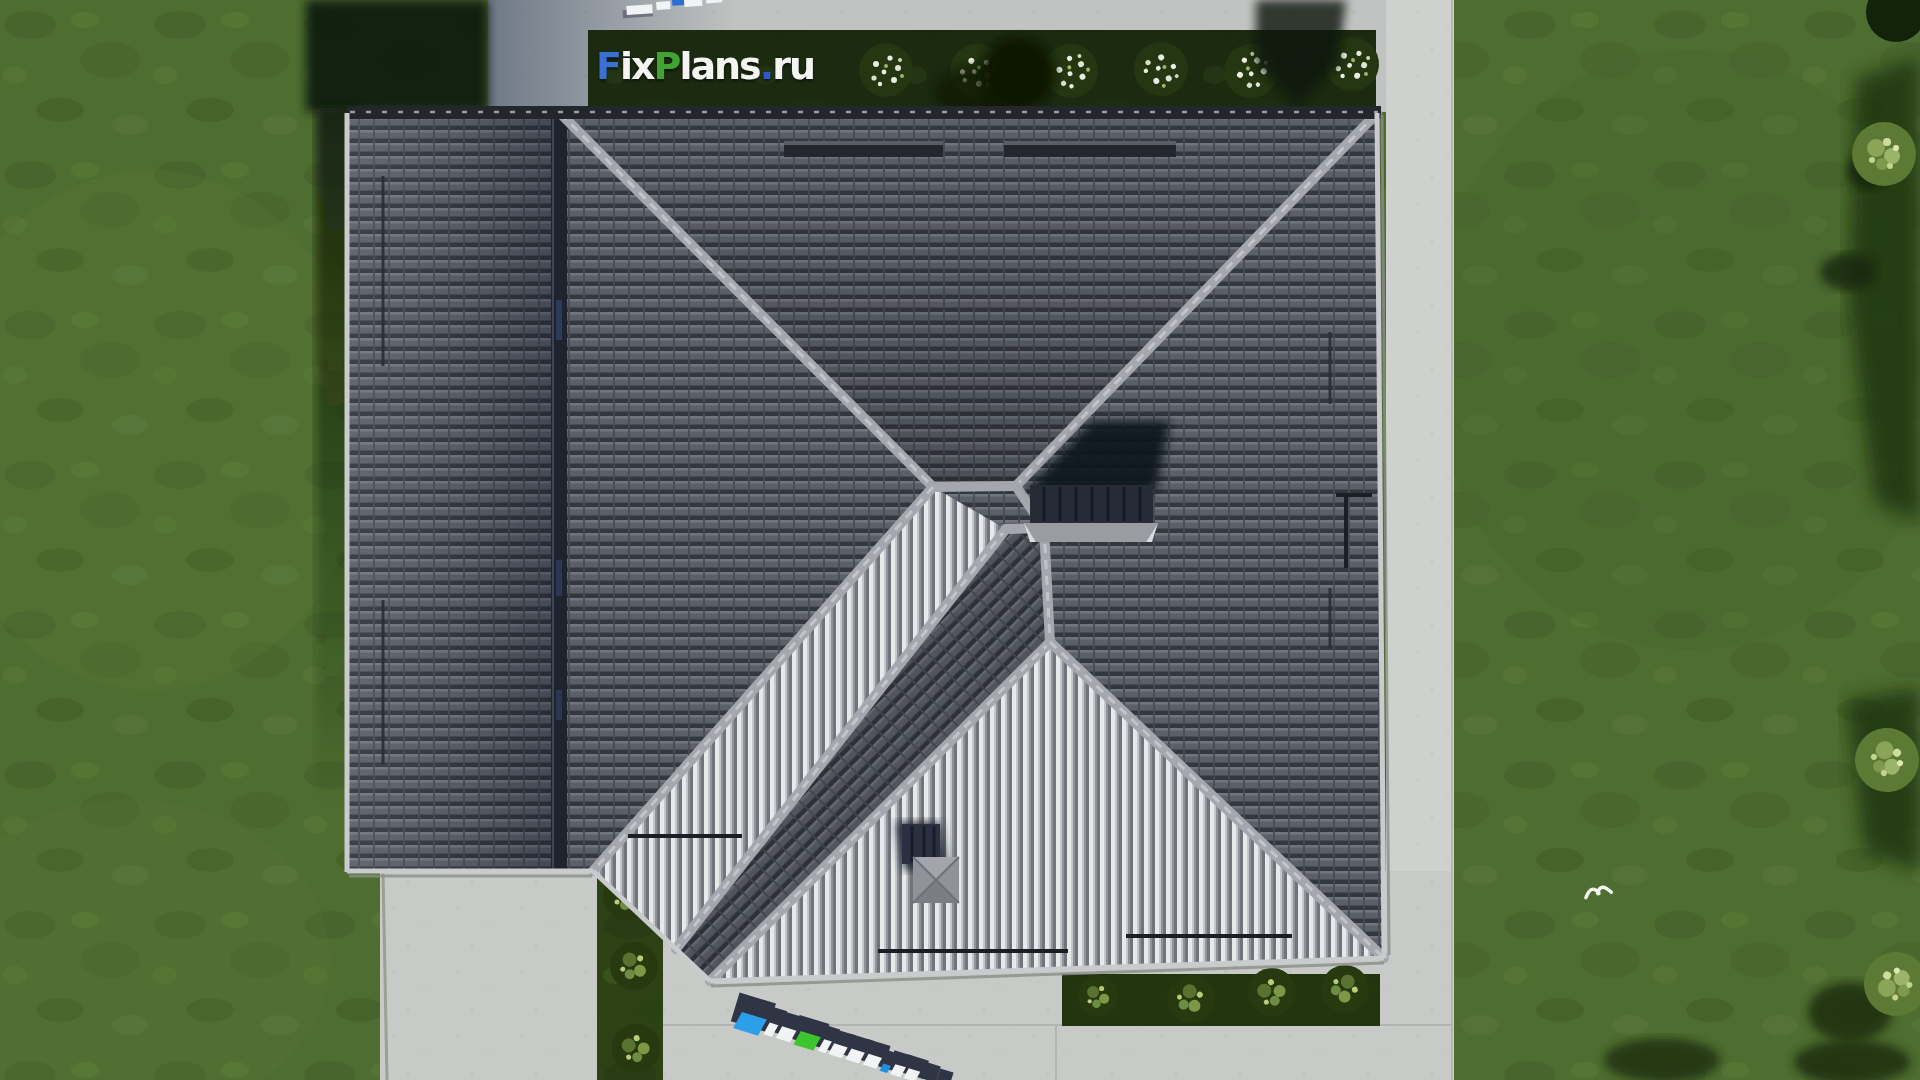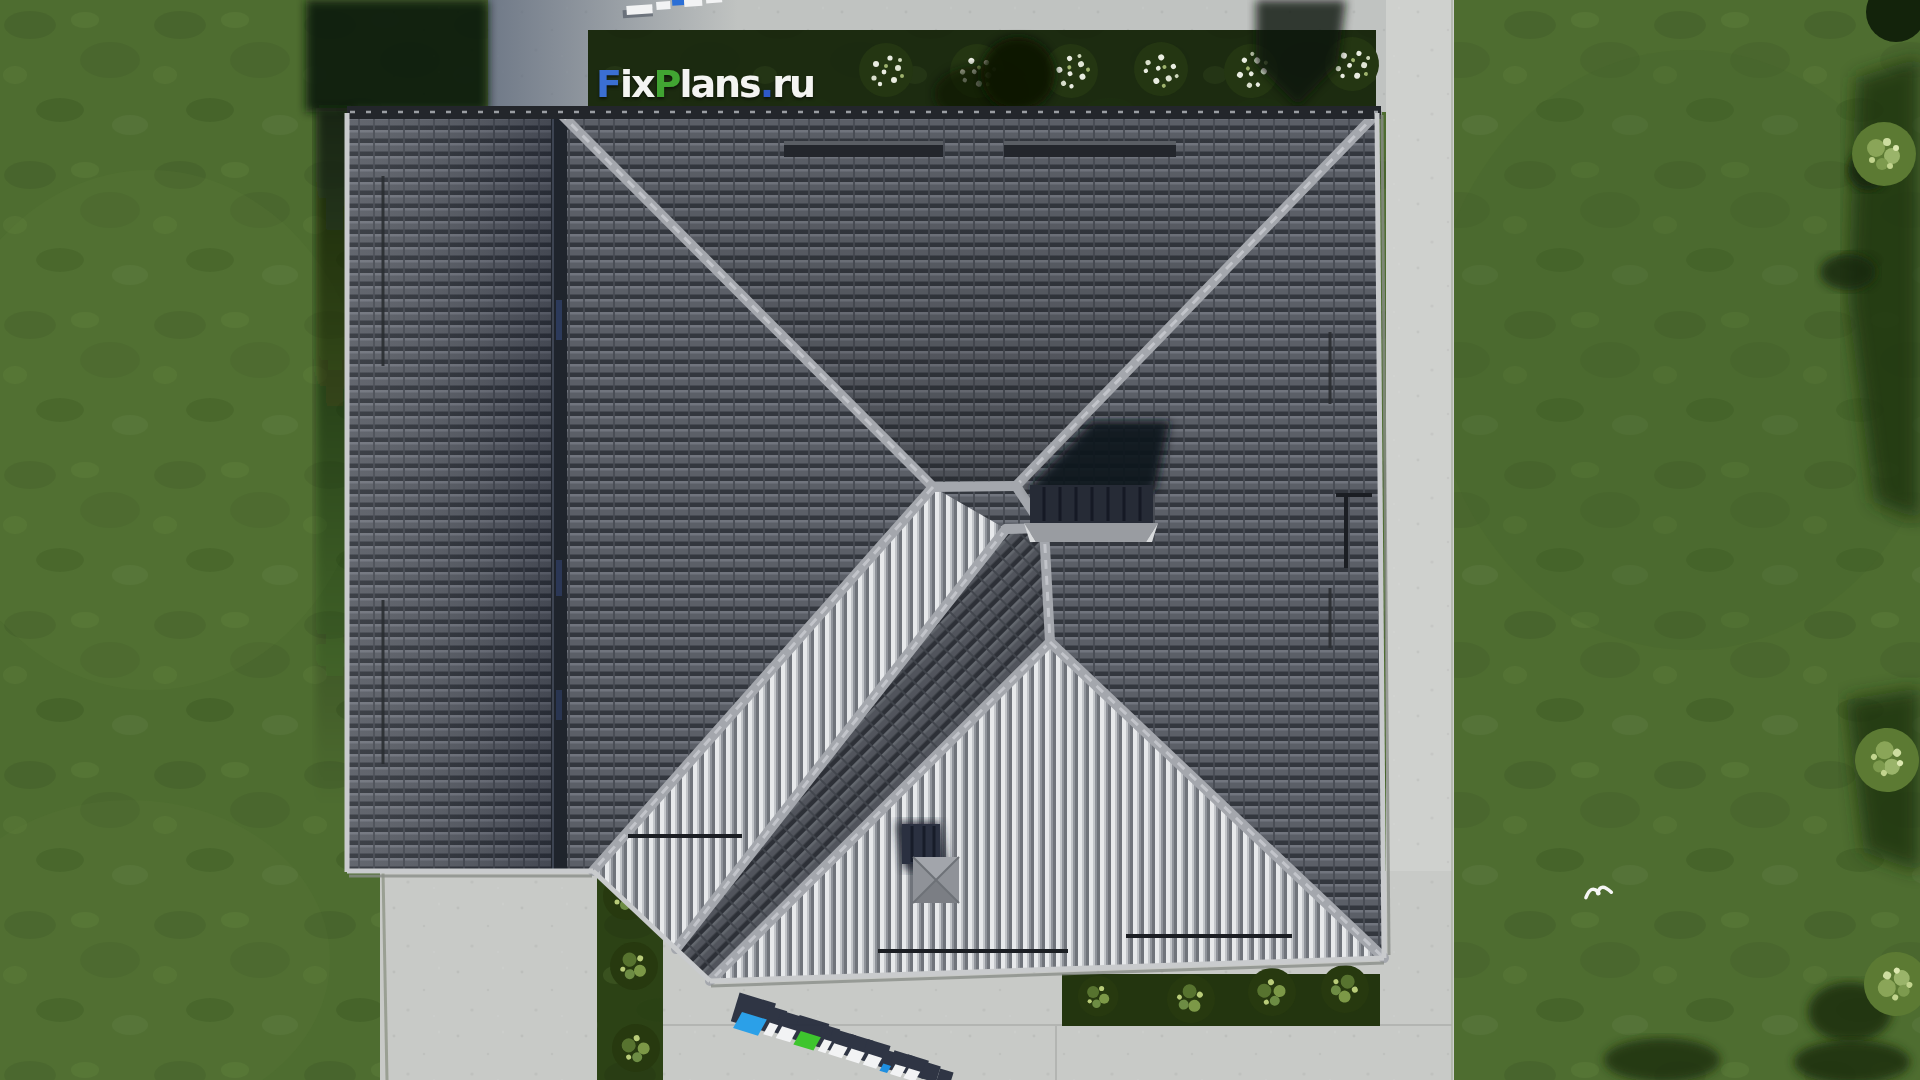--- a/index.html
+++ b/index.html
@@ -5,21 +5,21 @@
   html,body{margin:0;padding:0;background:#3e5a26;}
   #stage{position:relative;width:1920px;height:1080px;overflow:hidden;
          font-family:"DejaVu Sans","Liberation Sans",sans-serif;}
   #stage svg{position:absolute;left:0;top:0;}
   .ridge-base{stroke:#a4a7ad;stroke-width:10;stroke-linecap:round;fill:none;}
   .ridge-seg{stroke:#c9ccd1;stroke-width:3;stroke-dasharray:9 7;stroke-linecap:butt;fill:none;opacity:.8;}
   .fascia{stroke:#c9cbcd;stroke-width:5;fill:none;}
   .eave-shadow{stroke:#8a8d88;stroke-width:3;fill:none;opacity:.8;}
   .snowbar{stroke:#1b1e23;stroke-width:4;fill:none;}
   .guide{stroke:#2a2d31;stroke-width:3;fill:none;opacity:.9;}
-  #logo{position:absolute;left:596px;top:62px;font-size:38px;font-weight:bold;
+  #logo{position:absolute;left:596px;top:44px;font-size:38px;font-weight:bold;
         letter-spacing:-2px;white-space:nowrap;color:#f4f4f2;
         text-shadow:0 2px 3px rgba(0,0,0,.55);}
 </style>
 </head>
 <body>
 
 <div id="stage">
 <svg width="1920" height="1080" viewBox="0 0 1920 1080">
   <defs>
     <pattern id="pTile" width="15" height="13" patternUnits="userSpaceOnUse">

